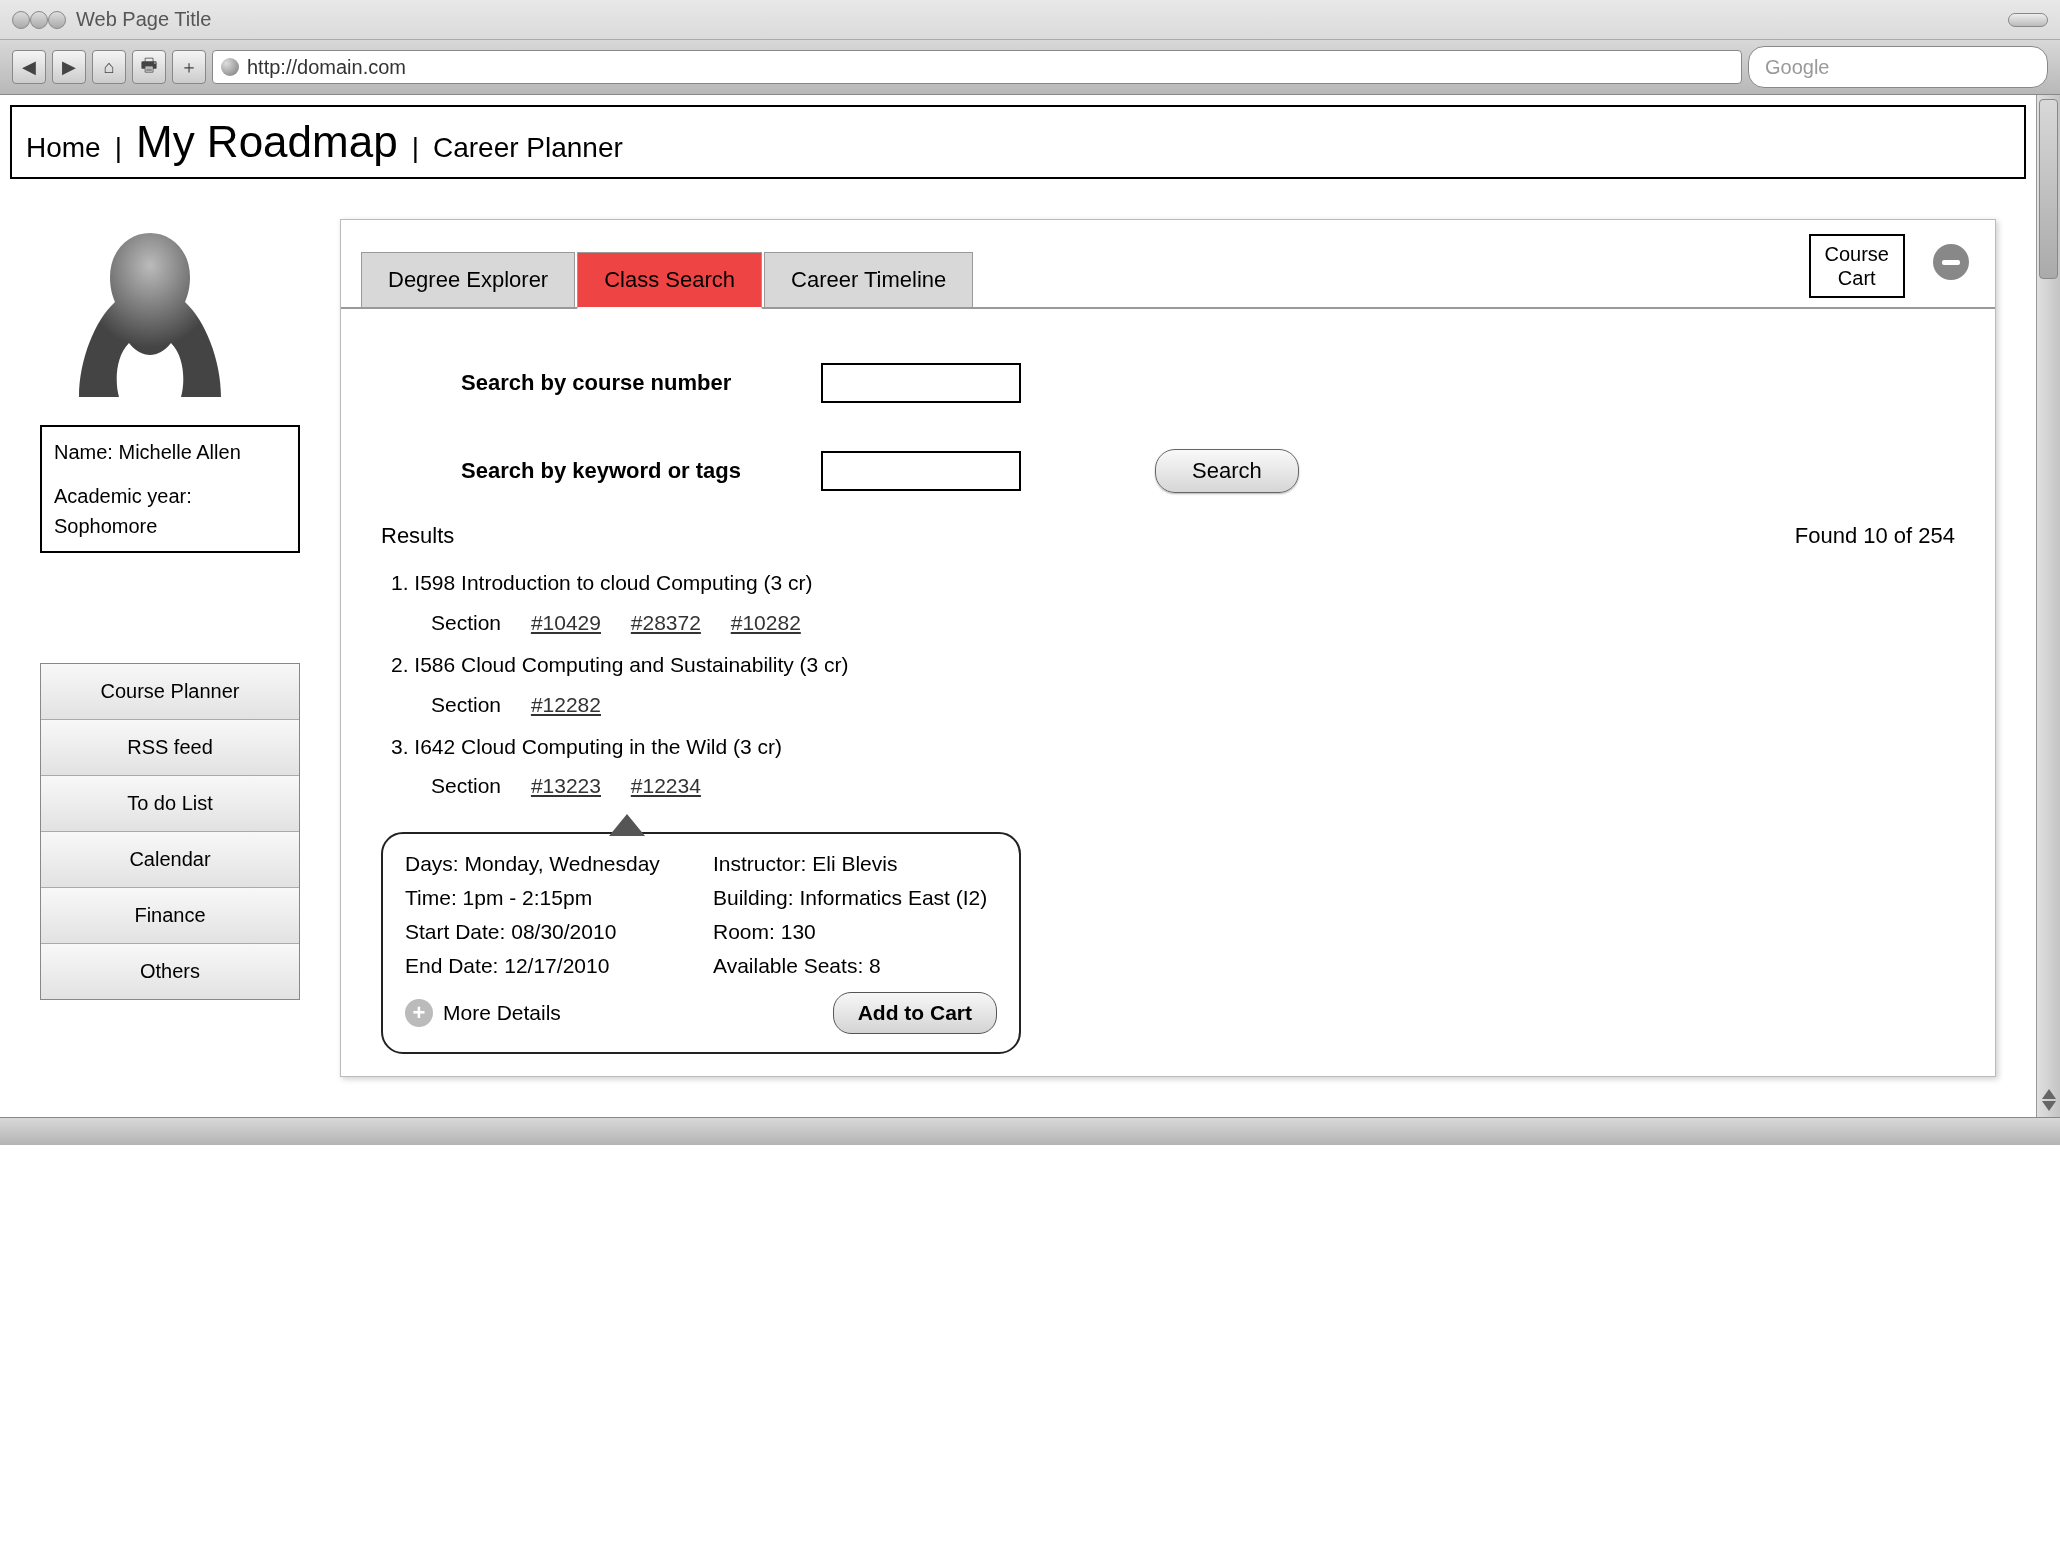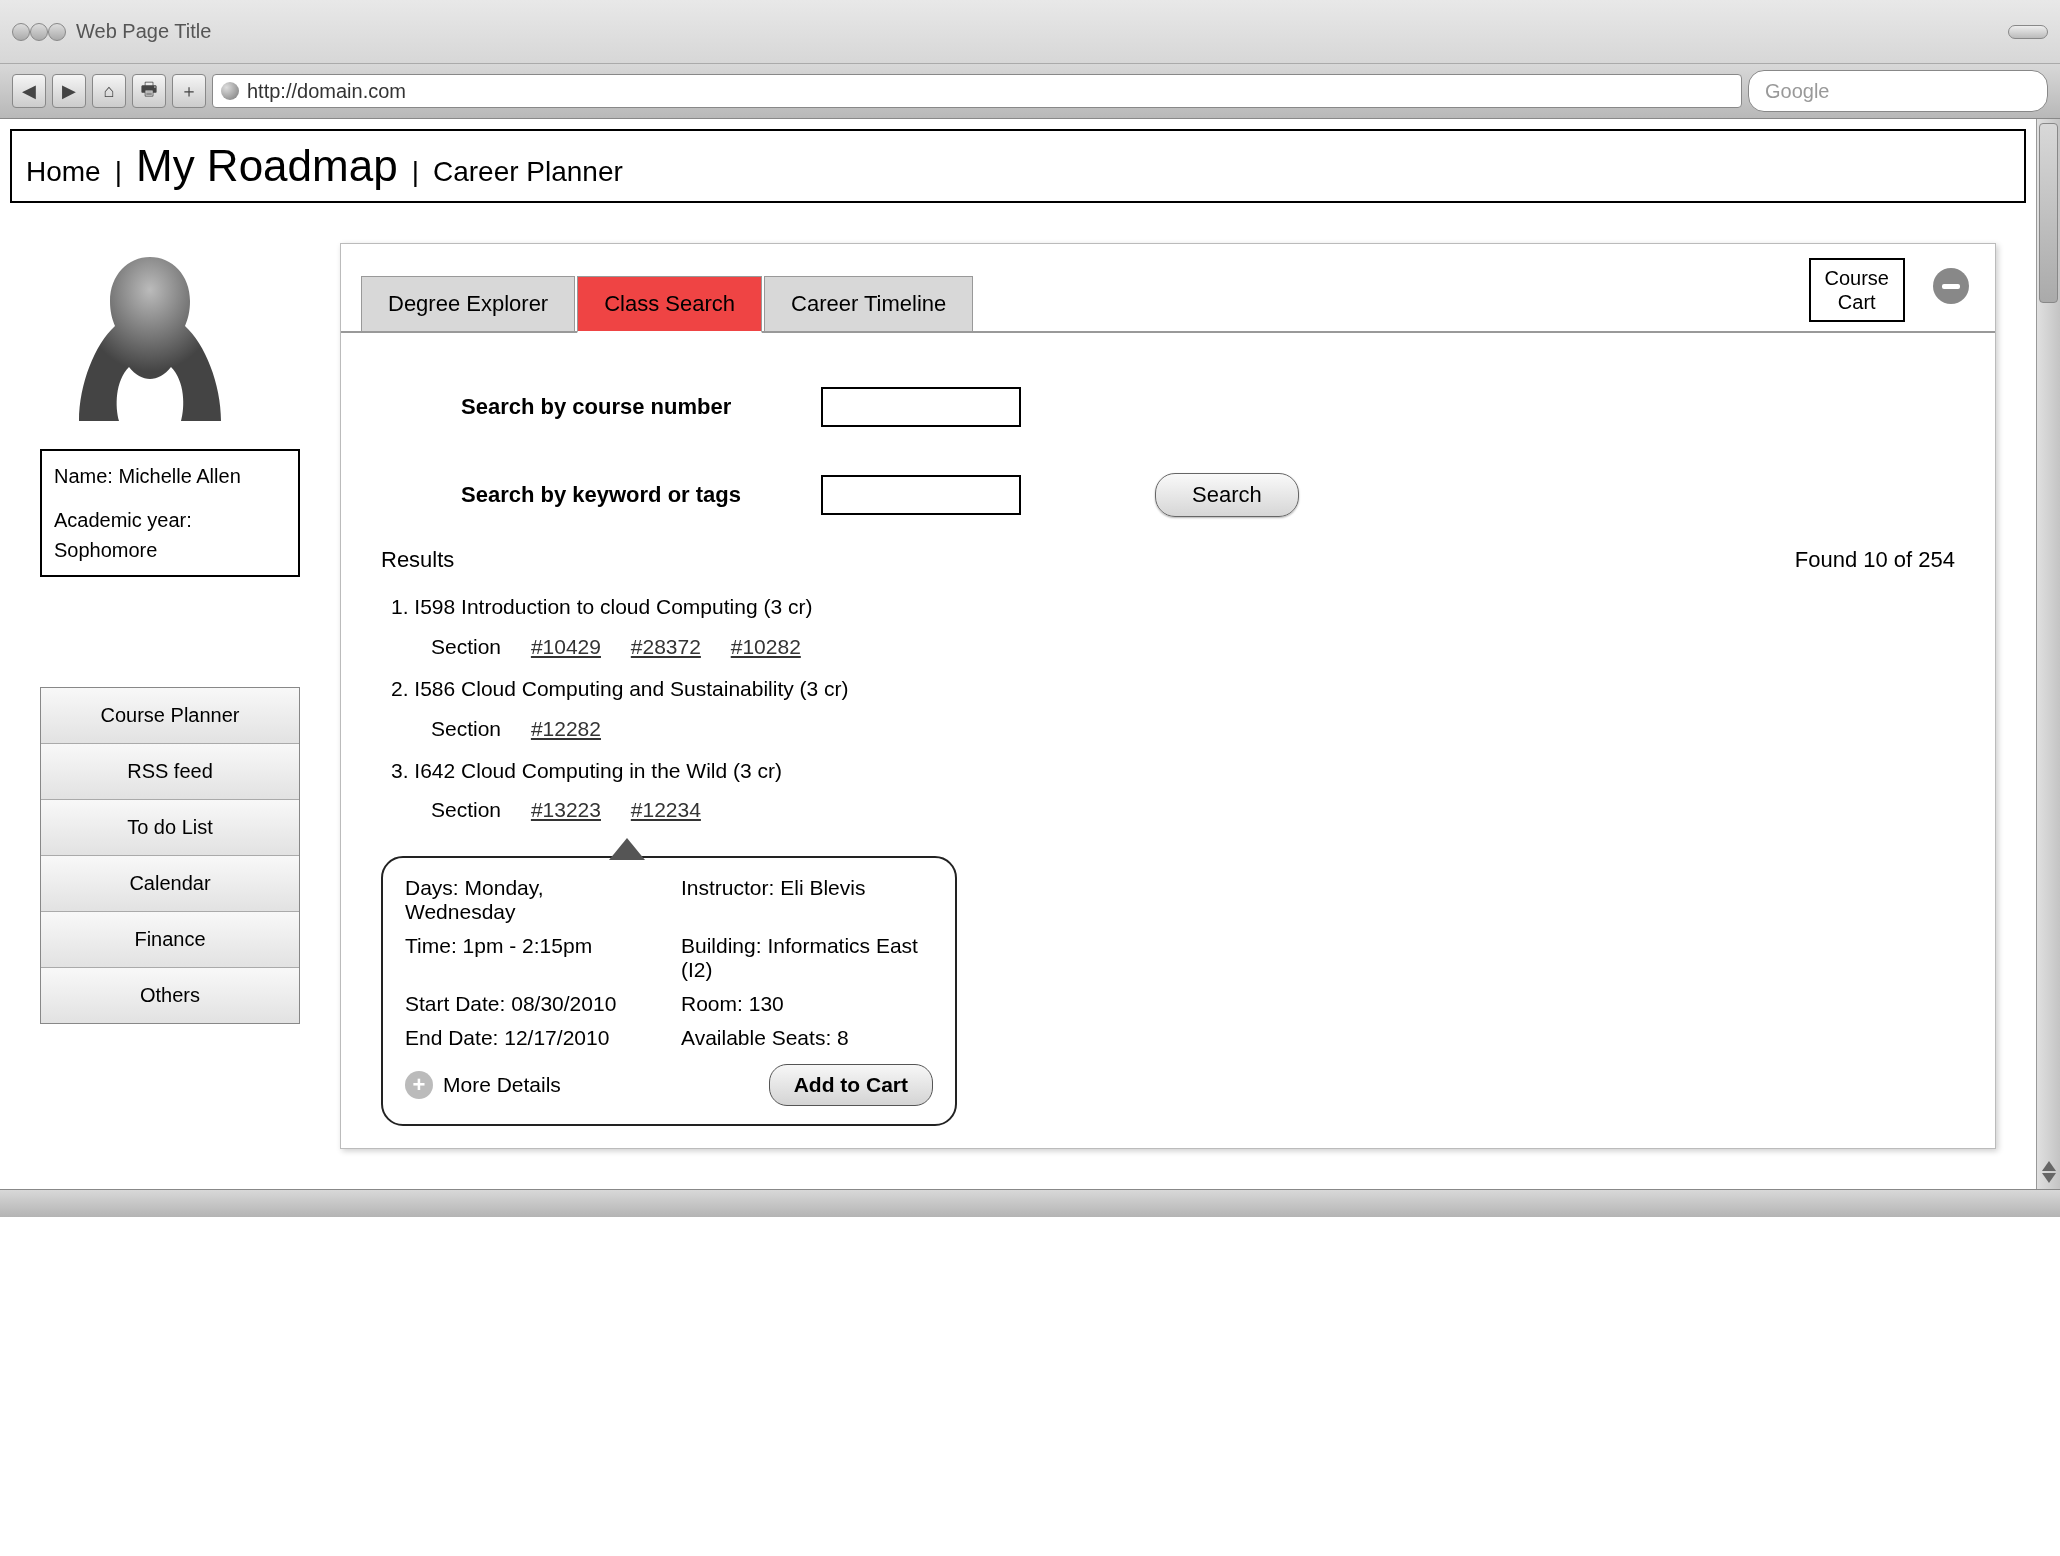--- a/index.html
+++ b/index.html
@@ -3,21 +3,21 @@
 <meta charset="utf-8">
 <style>
 * { box-sizing: border-box; margin: 0; padding: 0; }
 body { font-family: Arial, Helvetica, sans-serif; background: #fff; }
 
 .browser-chrome {
   background: linear-gradient(#e8e8e8, #c8c8c8);
   border-bottom: 1px solid #888;
 }
 .title-bar {
-  display: flex; align-items: center; padding: 20px 12px;  text-align: center;
+  display: flex; align-items: center; padding: 8px 12px;  text-align: center;
 }
 .traffic-light { width: 18px; height: 18px; border-radius: 50%; background: linear-gradient(#ddd,#aaa); border: 1px solid #888; }
 .window-title { font-size: 20px; color: #555; margin-left: 10px; }
 .pill { margin-left: auto; width: 40px; height: 14px; border-radius: 7px; background: linear-gradient(#eee,#bbb); border: 1px solid #888; }
 .toolbar {
   display: flex; align-items: center; padding: 6px 12px; gap: 6px;
   background: linear-gradient(#d8d8d8, #b8b8b8);
   border-top: 1px solid #aaa;
 }
 .tb-btn {
@@ -113,21 +113,21 @@
 .section-link { color: #333; text-decoration: underline; cursor: pointer; margin-left: 24px; }
 
 .popover-wrap { position: relative; margin: 10px 40px 18px 40px; }
 .popover-arrow {
   position: absolute; top: -18px; left: 228px;
   width: 0; height: 0; border-left: 18px solid transparent; border-right: 18px solid transparent;
   border-bottom: 22px solid #555;
 }
 .popover {
   border: 2px solid #222; border-radius: 22px; padding: 18px 22px; font-size: 21px;
-  background: #fff; width: 576px;
+  background: #fff; width: 640px;
 }
 .popover-grid { display: grid; grid-template-columns: 1fr 1fr; gap: 10px 24px; }
 .popover-footer { display: flex; align-items: center; justify-content: space-between; margin-top: 14px; }
 .more-details { display: flex; align-items: center; gap: 10px; cursor: pointer; }
 .plus-circle {
   width: 28px; height: 28px; border-radius: 50%; background: #bbb;
   display: flex; align-items: center; justify-content: center; color: #fff; font-size: 22px; font-weight: bold;
 }
 .add-cart-btn {
   border: 1px solid #555; border-radius: 18px; padding: 8px 24px; font-size: 21px;

